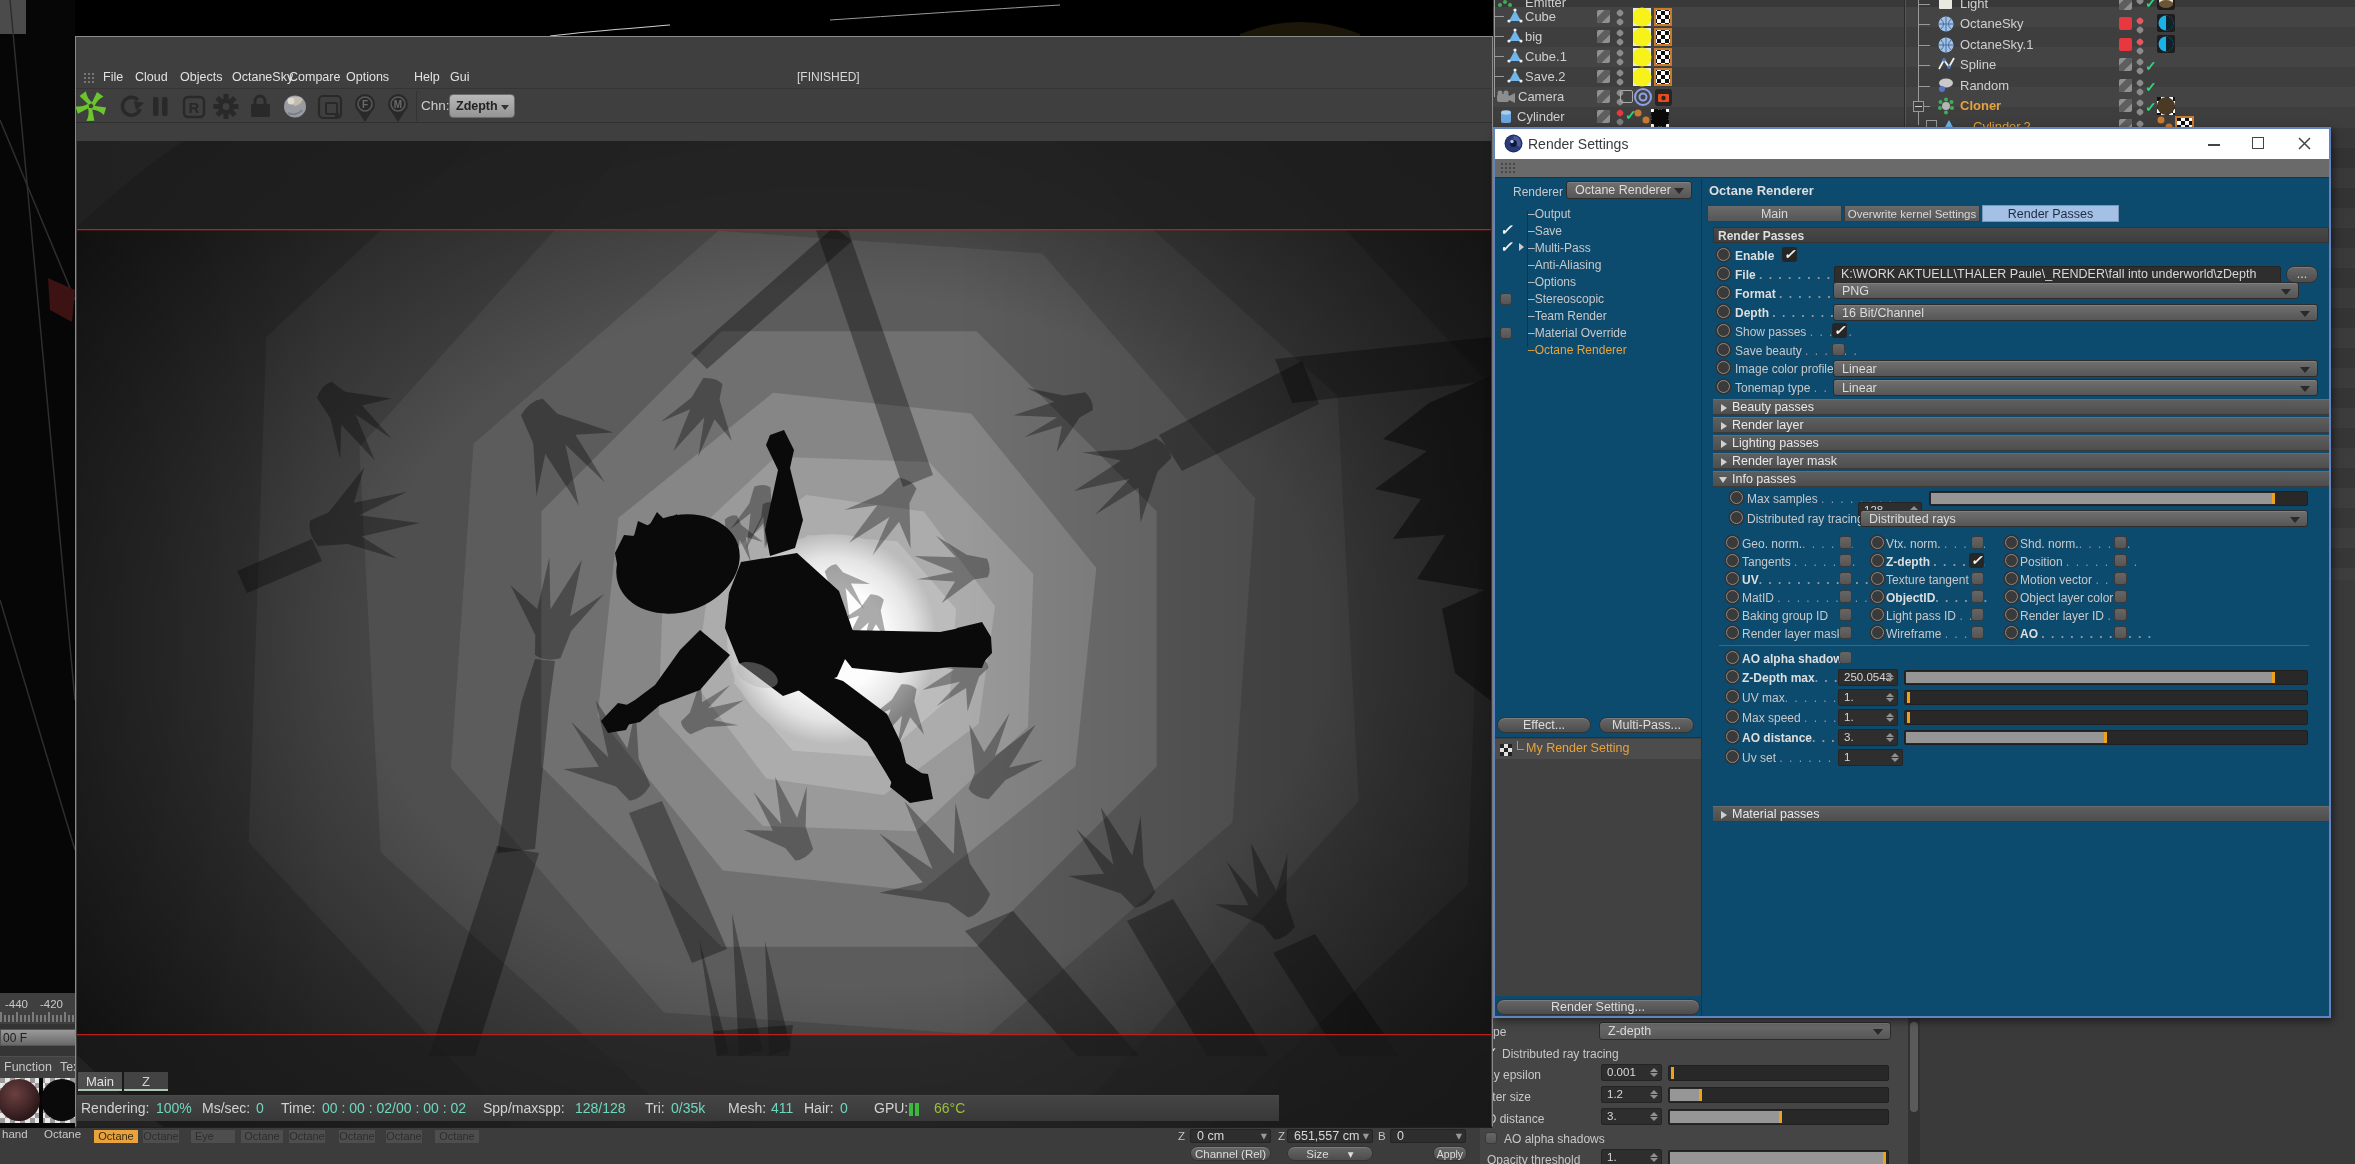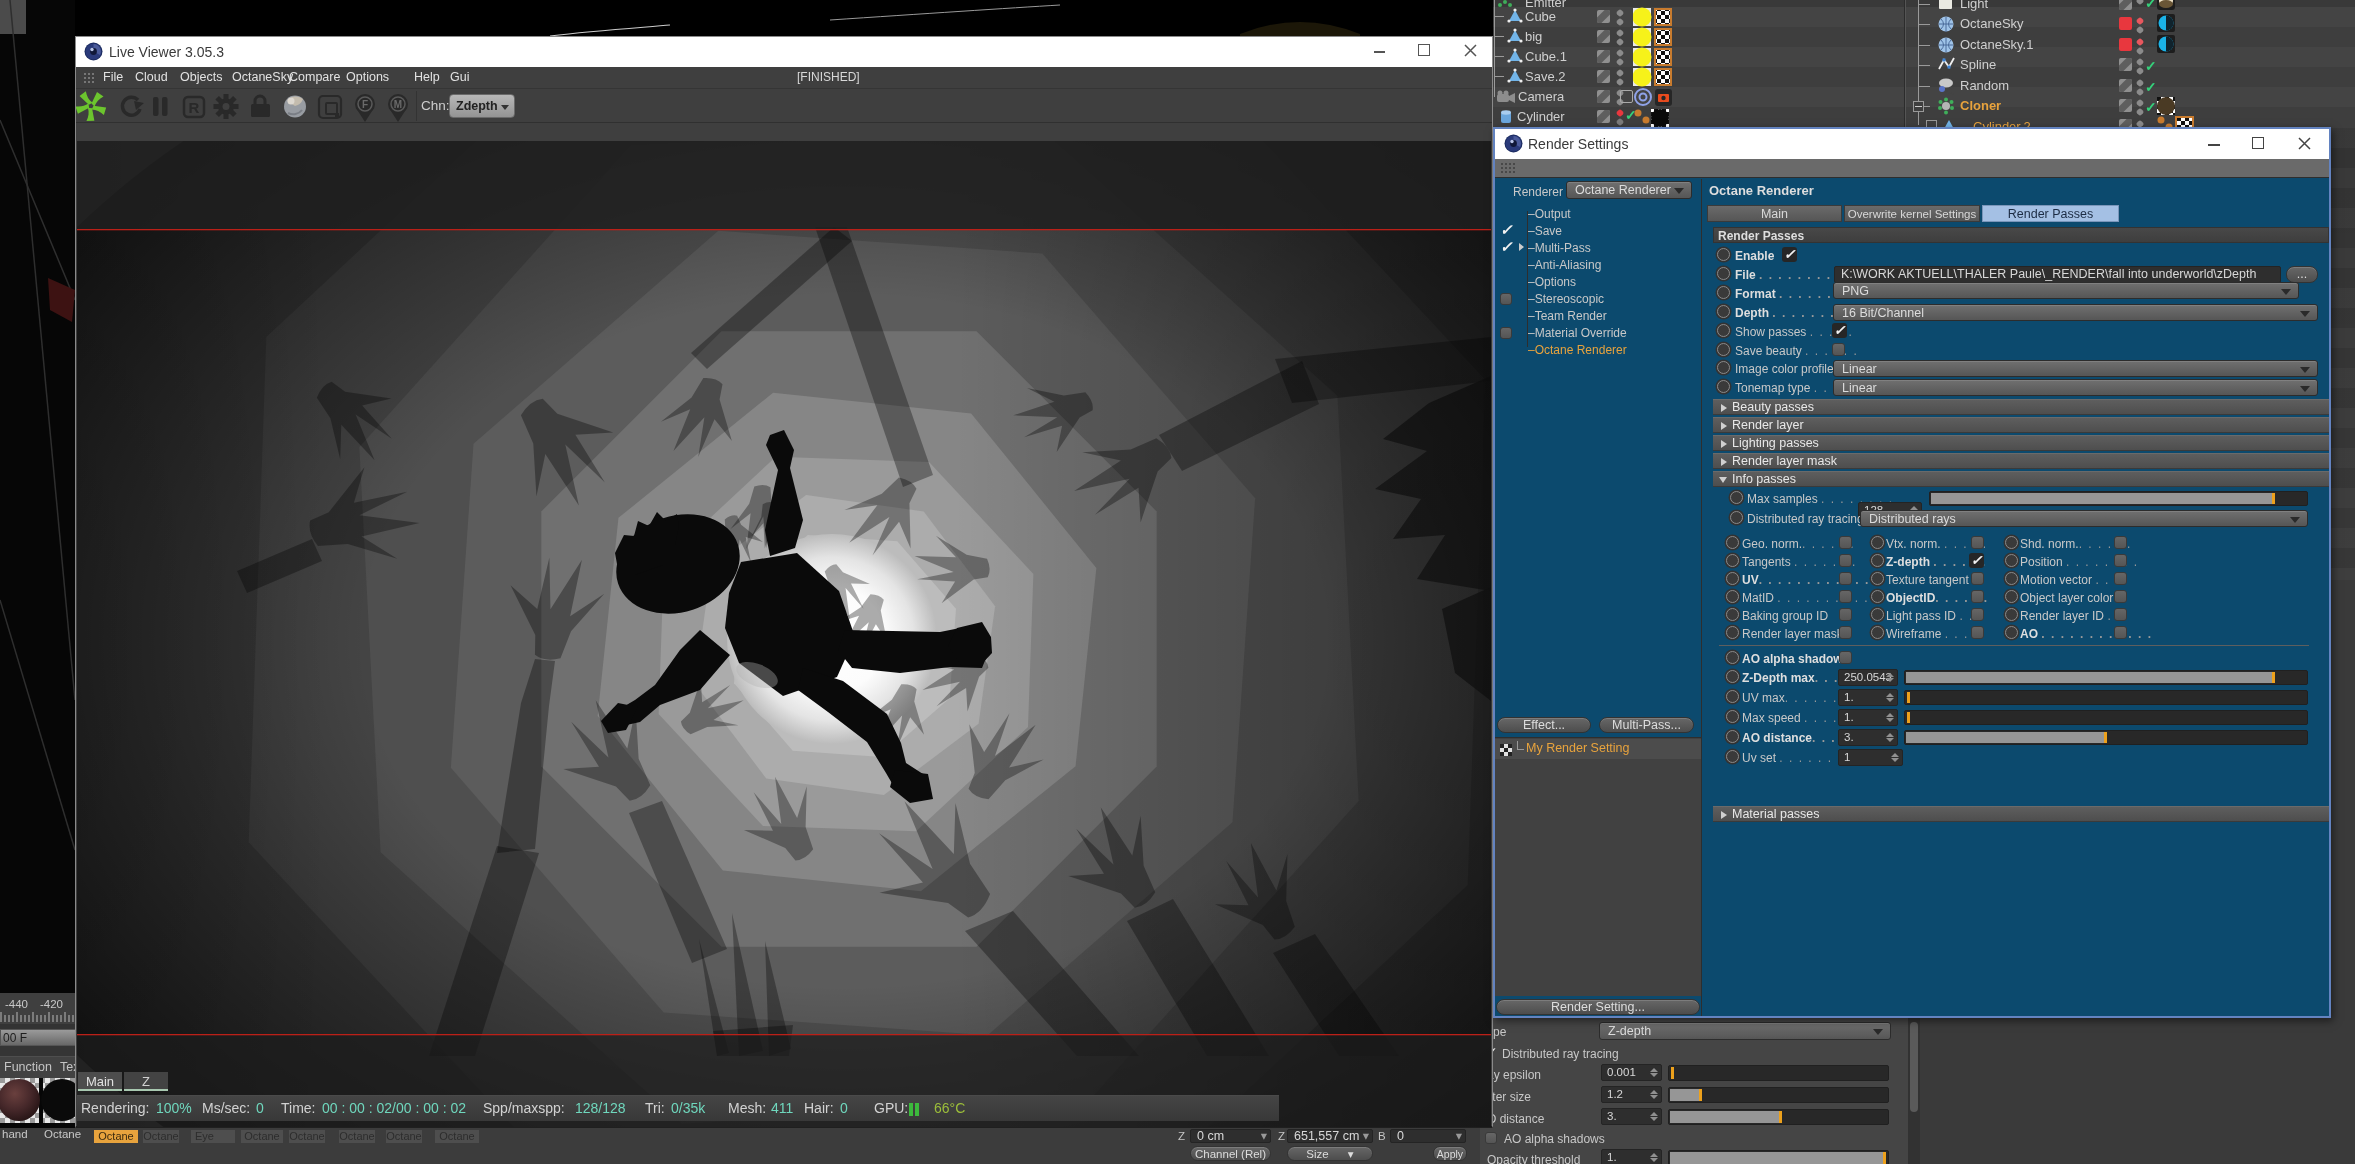--- a/index.html
+++ b/index.html
@@ -405,35 +405,20 @@
       <div class="fill" style="width:214px;"></div>
       <div class="tick" style="left:214px;"></div>
     </div>
 </div>
 <div class="abs" style="left:1908px;top:1018px;width:12px;height:146px;background:#323232;">
   <div class="abs" style="left:2px;top:4px;width:8px;height:90px;background:#5a5a5a;border-radius:4px;"></div>
 </div>
 <div class="abs" style="left:1920px;top:1018px;width:435px;height:146px;background:#3a3a3a;"></div>
 
 <div class="abs" id="lv" style="left:75px;top:36px;width:1418px;height:1092px;background:#3f3f3f;border:1px solid #8a8a8a;border-bottom:2px solid #1f1f1f;">
-  <div class="abs" id="lvtitle" style="left:0;top:0;width:1416px;height:30px;background:#fff;">
-    <svg class="abs" style="left:8px;top:5px;" width="19" height="19">
-      <circle cx="9.5" cy="9.5" r="9" fill="#1a2a5e"></circle>
-      <circle cx="9.5" cy="9.5" r="8" fill="#2a3a7a"></circle>
-      <path d="M9.5,2 A7.5,7.5 0 0 1 16,13 L9.5,9.5 Z" fill="#4a5a9a"></path>
-      <circle cx="9.5" cy="9.5" r="3.4" fill="#101838"></circle>
-      <circle cx="8" cy="7.5" r="1.7" fill="#b8c4e8"></circle>
-    </svg>
-    <div class="txt" style="left:33px;top:7px;font-size:14px;color:#3a3a3a;">Live Viewer 3.05.3</div>
-    <div class="abs" style="left:1298px;top:14px;width:11px;height:1.5px;background:#555;"></div>
-    <div class="abs" style="left:1342px;top:7px;width:12px;height:12px;border:1.5px solid #555;"></div>
-    <svg class="abs" style="left:1388px;top:7px;" width="13" height="13">
-      <path d="M1,1 L12,12 M12,1 L1,12" stroke="#555" stroke-width="1.5"></path>
-    </svg>
-  </div>
   <div class="abs" id="lvmenu" style="left:0;top:30px;width:1416px;height:22px;background:#3f3f3f;border-bottom:1px solid #353535;">
     <svg class="abs" style="left:7px;top:5px;" width="14" height="12">
       <g fill="#8a8a8a">
           <circle cx="2" cy="2" r="1"></circle>
           <circle cx="6" cy="2" r="1"></circle>
           <circle cx="10" cy="2" r="1"></circle>
       <circle cx="2" cy="6" r="1"></circle>
           <circle cx="6" cy="6" r="1"></circle>
           <circle cx="10" cy="6" r="1"></circle>
       <circle cx="2" cy="10" r="1"></circle>

